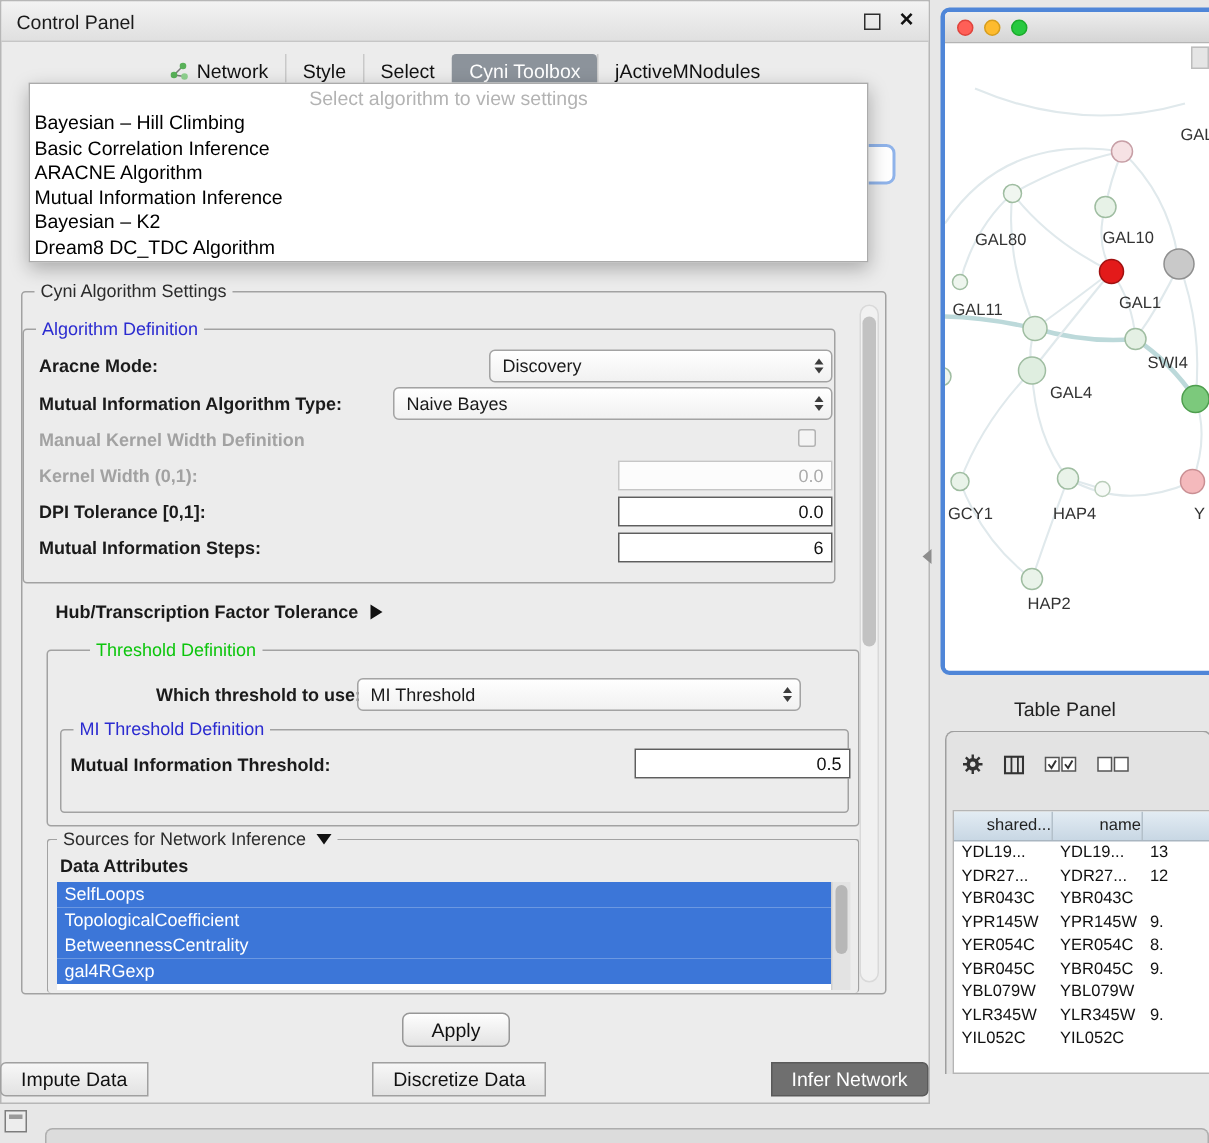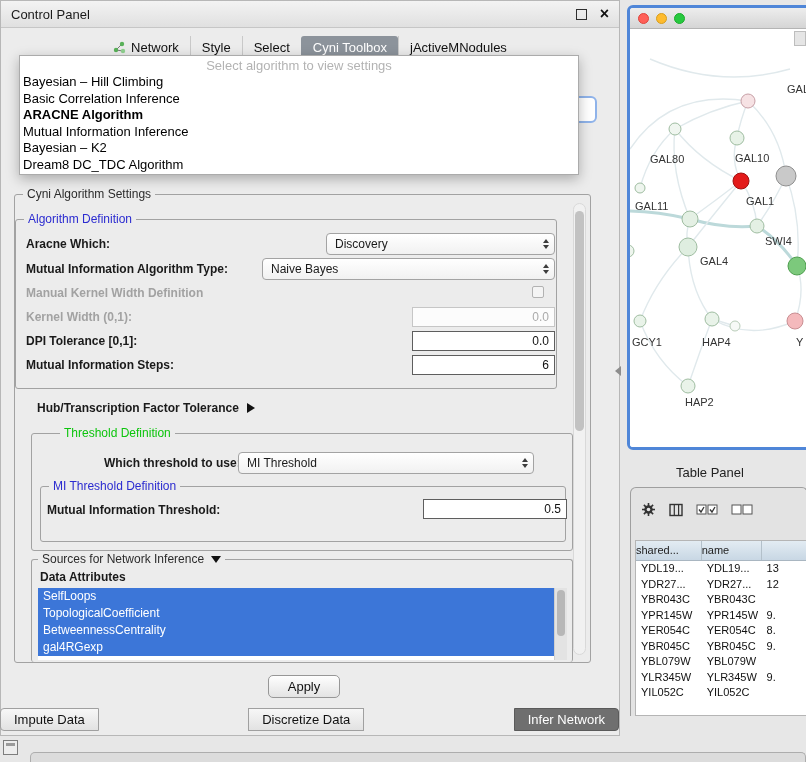--- a/index.html
+++ b/index.html
@@ -19,21 +19,21 @@
   .close-btn{font-size:16px;font-weight:bold;color:#111;line-height:10px;cursor:default;}
   .cp-tabs{display:flex;justify-content:center;align-items:stretch;margin-top:8px;height:23px;font-size:13px;}
   .cp-tab{display:flex;align-items:center;gap:5px;padding:0 11px;border-left:1px solid #c9c9c9;color:#111;white-space:nowrap;}
   .cp-tab:first-child{border-left:none;}
   .cp-tab.active{background:#8c939b;color:#fff;border-radius:3px;border-left-color:transparent;}
   
   .dd-popup{position:absolute;left:18px;top:54px;width:560px;height:120px;background:#fff;
     border:1px solid #ababab;box-shadow:0 4px 12px rgba(0,0,0,.28);z-index:40;padding-top:1px;box-sizing:border-box;}
   .dd-header{color:#b3b3b3;text-align:center;font-size:13px;height:17px;line-height:17px;}
   .dd-item{font-size:13px;height:16.5px;line-height:16.5px;padding-left:3px;color:#000;white-space:nowrap;}
-  .dd-item.selected{font-weight:bold;}
+  .dd-item.selected{font-weight:normal;}
   .combo-sliver{position:absolute;left:566px;top:95px;width:30px;height:27px;background:#fff;
     border:2px solid #8fb3ea;border-radius:6px;z-index:5;box-sizing:border-box;}
   
   .group{position:absolute;border:1px solid #a2a2a2;border-radius:3px;background:transparent;}
   .legend{position:absolute;top:-8px;left:8px;background:#ececec;padding:0 4px;font-size:12px;color:#2c2c2c;white-space:nowrap;display:flex;align-items:center;gap:7px;}
   .legend.blue{color:#2b2bd0;}
   .legend.green{color:#0cc50c;margin-left:20px;}
   .flabel{position:absolute;font-size:12px;font-weight:bold;color:#1a1a1a;white-space:nowrap;}
   .flabel.disabled{color:#a2a2a2;}
   .combo{position:absolute;height:22px;background:linear-gradient(#ffffff,#f1f1f1);
@@ -74,21 +74,21 @@
   .net-svg{position:absolute;left:0;top:0;}
   .net-svg text{font:11px "Liberation Sans","DejaVu Sans",sans-serif;fill:#333;}
   .net-corner-box{position:absolute;right:0;top:2px;width:12px;height:15px;background:#e5e5e5;border:1px solid #bdbdbd;box-sizing:border-box;}
   
   .table-panel-label{position:absolute;left:636px;top:465px;font-size:13px;color:#222;margin-left:40px;}
   .table-window{position:absolute;left:630px;top:487px;width:178px;height:229px;background:#e3e3e3;
     border:1px solid #9f9f9f;border-bottom:none;border-radius:6px 6px 0 0;box-sizing:border-box;overflow:hidden;}
   .tp-toolbar{position:absolute;left:10px;top:14px;display:flex;align-items:center;gap:13px;}
   .tp-table{position:absolute;left:4px;top:52px;right:-2px;bottom:0;background:#fff;border:1px solid #b5b5b5;overflow:hidden;}
   .thead{display:flex;height:19px;background:linear-gradient(#e3ecf3,#c8d7e4);border-bottom:1px solid #a9b6c1;}
-  .th{font-size:11px;line-height:19px;text-align:left;border-right:1px solid #b3c0ca;box-sizing:border-box;color:#222;overflow:hidden;white-space:nowrap;}
+  .th{font-size:11px;line-height:19px;text-align:right;border-right:1px solid #b3c0ca;box-sizing:border-box;color:#222;overflow:hidden;white-space:nowrap;}
   .tr{display:flex;height:15.5px;}
   .td{font-size:11px;line-height:15.5px;padding-left:5px;box-sizing:border-box;white-space:nowrap;overflow:hidden;color:#111;}
   .c0{width:68px;} .c1{width:62px;} .c2{width:48px;}
   
   .divider-handle{position:absolute;left:615px;top:366px;width:0;height:0;
     border-top:5px solid transparent;border-bottom:5px solid transparent;border-right:6px solid #8d8d8d;}
   .mini-icon{position:absolute;left:3px;top:740px;width:15px;height:15px;border:1px solid #7d7d7d;
     background:#ededed;box-sizing:border-box;}
   .mini-icon:before{content:"";position:absolute;left:2px;top:2px;right:2px;height:3px;background:#9a9a9a;}
   .bottom-strip{position:absolute;left:30px;top:752px;width:776px;height:10px;background:#dcdcdc;
@@ -149,21 +149,21 @@
     <div class="group" style="left:13px;top:193px;width:575px;height:467px;background:#ececec;">
       <span class="legend">
         <span>Cyni Algorithm Settings</span>
       </span>
 
       <div class="group" style="left:0;top:24px;width:540px;height:168px;">
         <span class="legend blue">
           <span>Algorithm Definition</span>
         </span>
 
-        <span class="flabel" style="left:10px;top:17px;">Aracne Which:</span>
+        <span class="flabel" style="left:10px;top:17px;">Aracne Mode:</span>
         <div class="combo" style="left:310px;top:13px;width:229px;">
           <span>Discovery</span>
           <span class="arrows">
               <i class="tri-up"></i>
               <i class="tri-dn"></i>
             </span>
         </div>
 
         <span class="flabel" style="left:10px;top:42px;">Mutual Information Algorithm Type:</span>
         <div class="combo" style="left:246px;top:38px;width:293px;">

